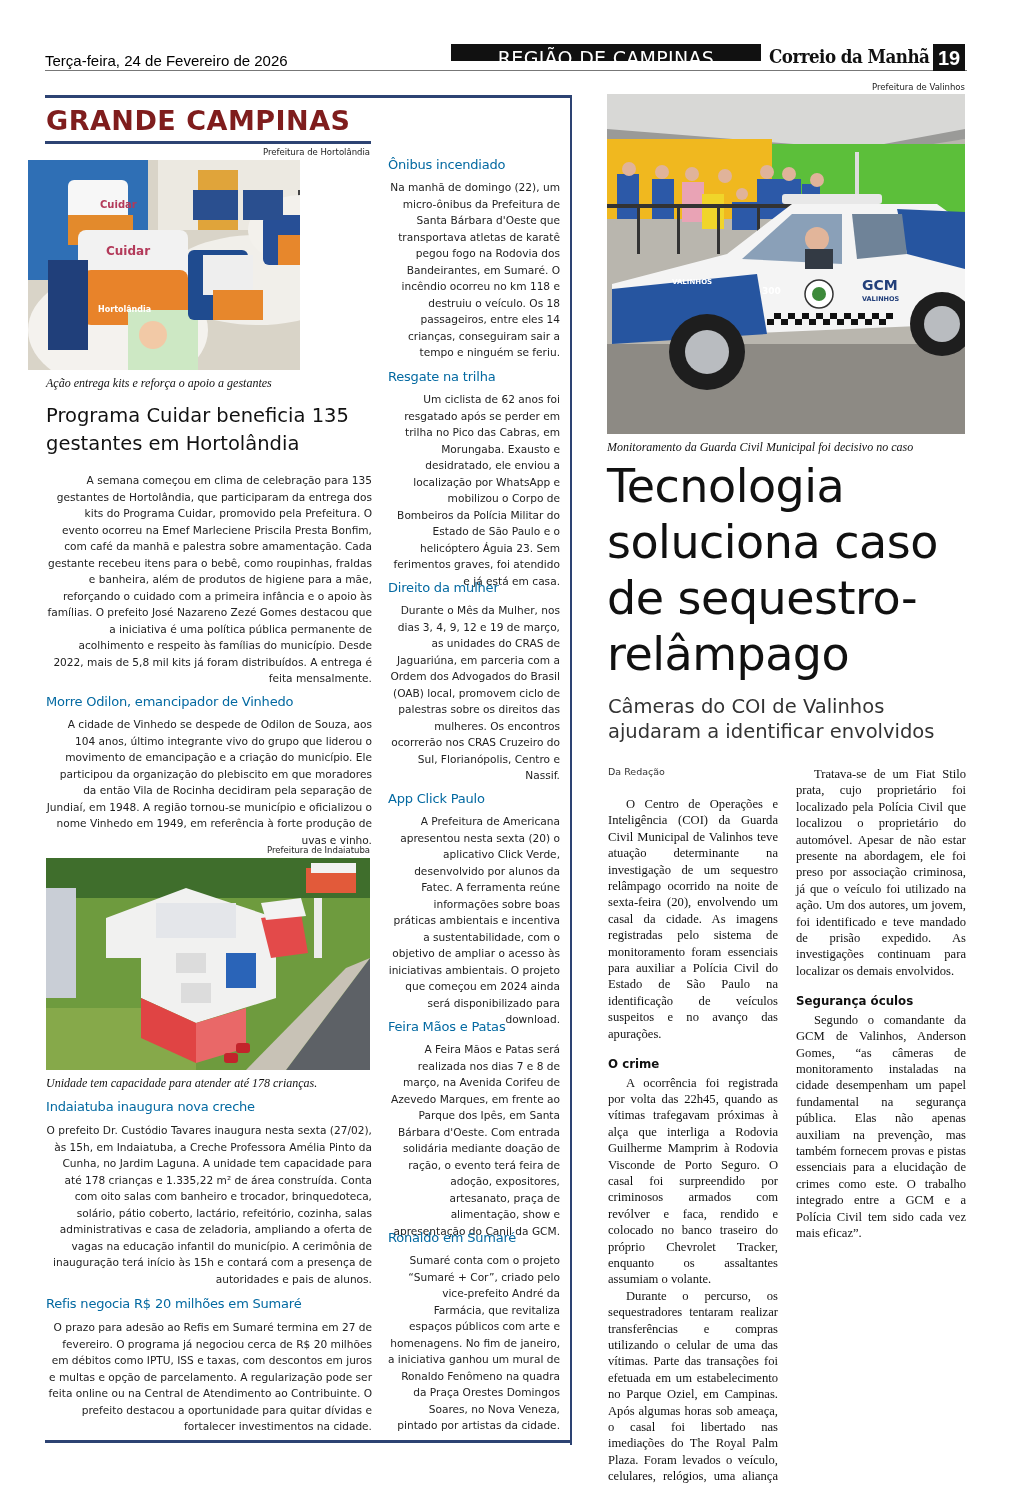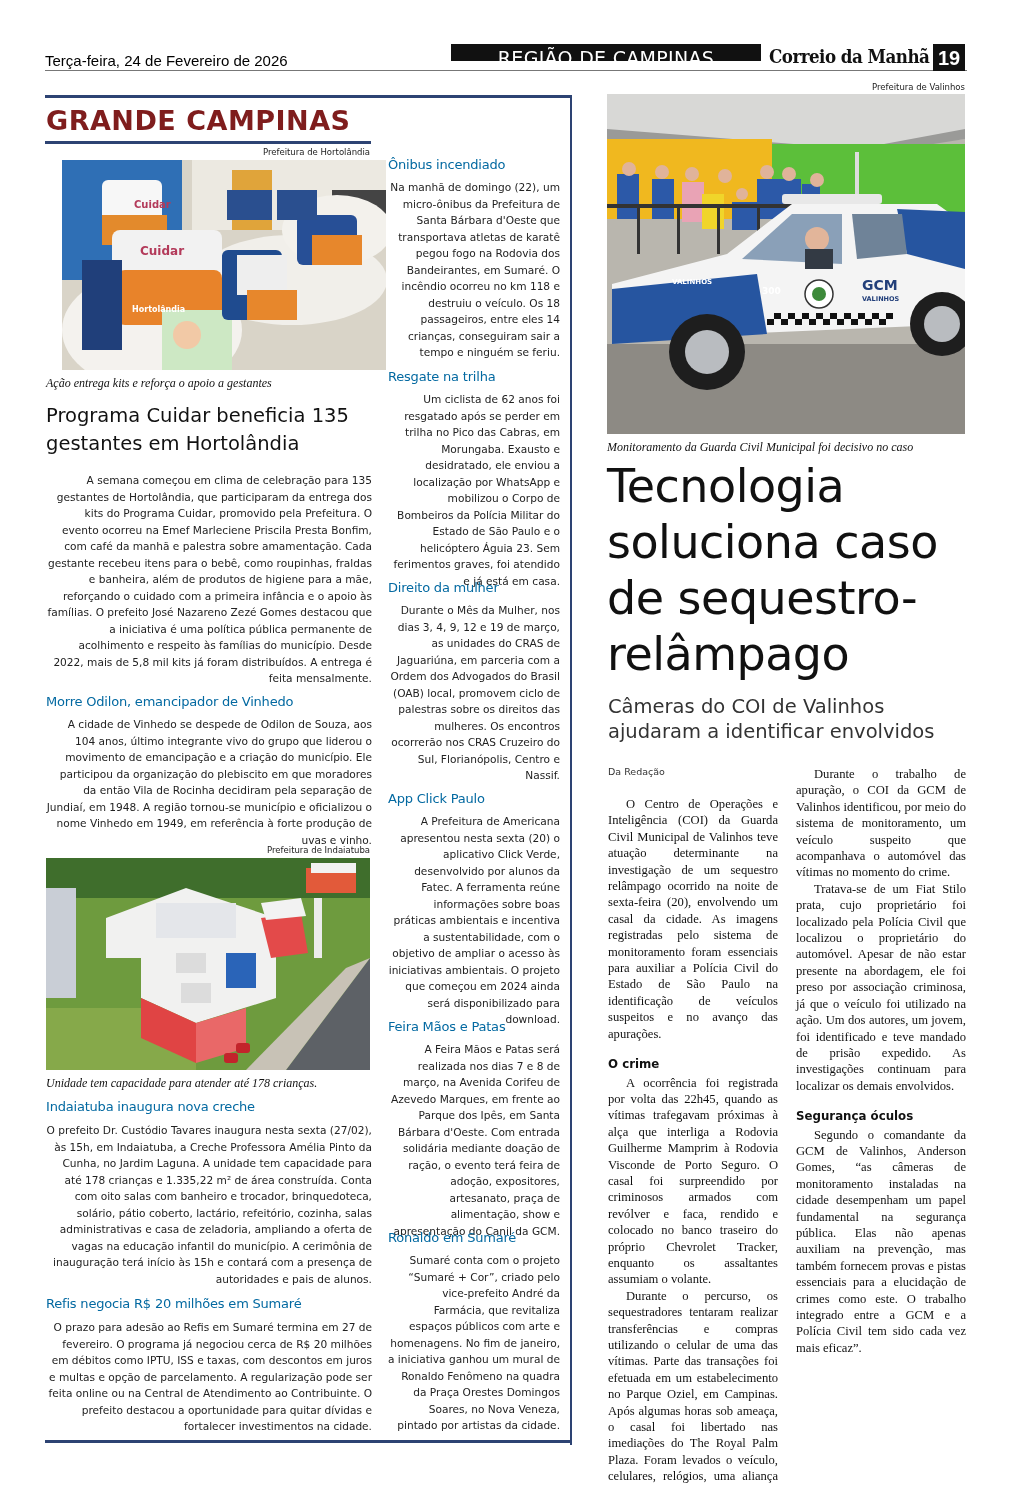--- a/index.html
+++ b/index.html
@@ -52,21 +52,21 @@
 </header>
 
 <div class="box-top-rule"></div>
 <div class="box-right-rule"></div>
 <div class="box-bottom-rule"></div>
 
 <h2 class="kicker">GRANDE CAMPINAS</h2>
 <div class="kicker-rule"></div>
 
 <div class="credit" style="left:46px; top:147px; width:324px;">Prefeitura de Hortolândia</div>
-<div class="photo" style="left:62px; top:160px; width:324px; height:210px;" title="Kits do Programa Cuidar com banheiras, bolsas e fraldas">
+<div class="photo" style="left:28px; top:160px; width:272px; height:210px;" title="Kits do Programa Cuidar com banheiras, bolsas e fraldas">
   <svg width="324" height="210" viewBox="0 0 324 210">
     <rect width="324" height="210" fill="#d9d4c8"></rect>
     <rect x="0" y="0" width="120" height="120" fill="#2f6fb5"></rect>
     <rect x="130" y="0" width="194" height="70" fill="#ece9e1"></rect>
     <rect x="170" y="10" width="40" height="60" fill="#e0a43a"></rect>
     <rect x="270" y="30" width="54" height="40" fill="#444"></rect>
     <ellipse cx="90" cy="170" rx="90" ry="60" fill="#f4f2ee"></ellipse>
     <ellipse cx="230" cy="120" rx="95" ry="45" fill="#f1efea"></ellipse>
     <ellipse cx="275" cy="70" rx="55" ry="35" fill="#f3f1ec"></ellipse>
     <rect x="40" y="20" width="60" height="50" rx="6" fill="#f7f7f7"></rect>
@@ -231,17 +231,16 @@
 <div class="byline">Da Redação</div>
 
 <div class="body-serif" style="left:608px; top:796px; width:170px;">
   <p>O Centro de Operações e Inteligência (COI) da Guarda Civil Municipal de Valinhos teve atuação determinante na investigação de um sequestro relâmpago ocorrido na noite de sexta-feira (20), envolvendo um casal da cidade. As imagens registradas pelo sistema de monitoramento foram essenciais para auxiliar a Polícia Civil do Estado de São Paulo na identificação de veículos suspeitos e no avanço das apurações.</p>
   <p class="subhed">O crime</p>
   <p>A ocorrência foi registrada por volta das 22h45, quando as vítimas trafegavam próximas à alça que interliga a Rodovia Guilherme Mamprim à Rodovia Visconde de Porto Seguro. O casal foi surpreendido por criminosos armados com revólver e faca, rendido e colocado no banco traseiro do próprio Chevrolet Tracker, enquanto os assaltantes assumiam o volante.</p>
   <p>Durante o percurso, os sequestradores tentaram realizar transferências e compras utilizando o celular de uma das vítimas. Parte das transações foi efetuada em um estabelecimento no Parque Oziel, em Campinas. Após algumas horas sob ameaça, o casal foi libertado nas imediações do The Royal Palm Plaza. Foram levados o veículo, celulares, relógios, uma aliança de brilhantes, óculos de sol e uma bolsa.</p>
 </div>
 
 <div class="body-serif" style="left:796px; top:766px; width:170px;">
-  <p>Durante o trabalho de apuração, o COI da GCM de Valinhos identificou, por meio do sistema de monitoramento, um veículo suspeito que acompanhava o automóvel das vítimas no momento do crime.</p>
   <p>Tratava-se de um Fiat Stilo prata, cujo proprietário foi localizado pela Polícia Civil que localizou o proprietário do automóvel. Apesar de não estar presente na abordagem, ele foi preso por associação criminosa, já que o veículo foi utilizado na ação. Um dos autores, um jovem, foi identificado e teve mandado de prisão expedido. As investigações continuam para localizar os demais envolvidos.</p>
   <p class="subhed">Segurança óculos</p>
   <p>Segundo o comandante da GCM de Valinhos, Anderson Gomes, “as câmeras de monitoramento instaladas na cidade desempenham um papel fundamental na segurança pública. Elas não apenas auxiliam na prevenção, mas também fornecem provas e pistas essenciais para a elucidação de crimes como este. O trabalho integrado entre a GCM e a Polícia Civil tem sido cada vez mais eficaz”.</p>
 </div>
 
 </body></html>

